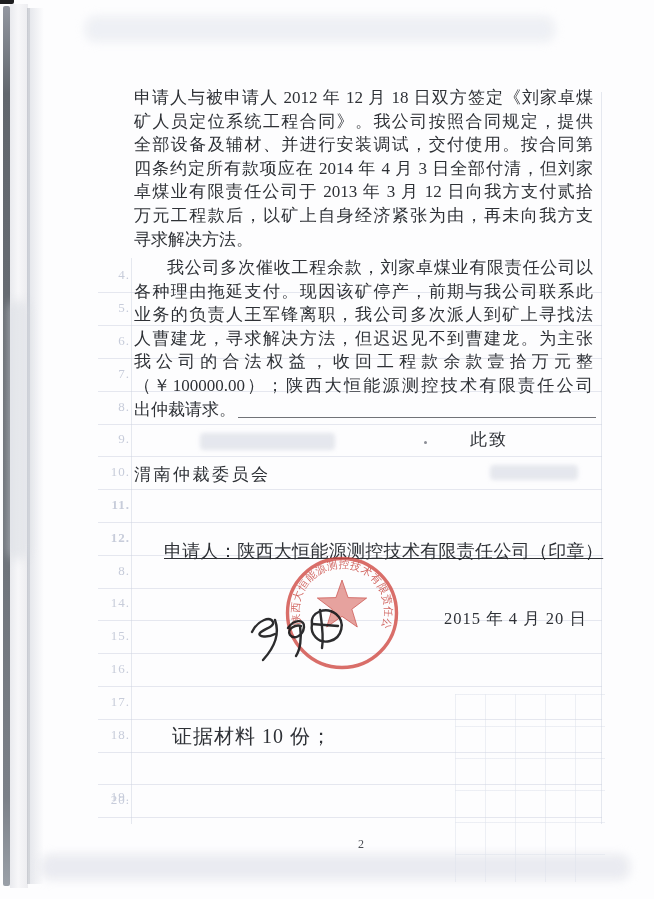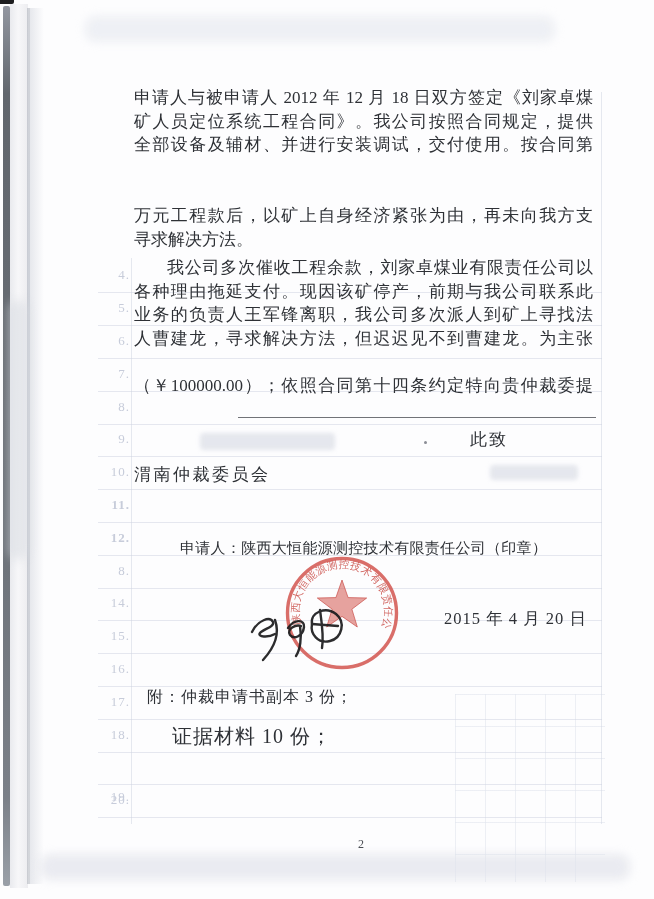--- a/index.html
+++ b/index.html
@@ -45,21 +45,21 @@
     text-align:justify;text-align-last:justify;text-justify:inter-character;
     text-underline-offset:4px;
     text-decoration-thickness:1px;text-decoration-color:rgba(52,55,62,.75);}
   .tl.short{text-align:left;text-align-last:left;}
   .tl.indent{padding-left:33px;width:426px;}
   .trail-rule{position:absolute;left:238px;top:417px;width:358px;height:1px;
     background:rgba(52,55,62,.7);z-index:5;}
   .plain{position:absolute;color:#2e3136;z-index:5;}
   .closing{left:470px;top:428px;font-size:17px;letter-spacing:2px;}
   .committee{left:134px;top:463px;font-size:17px;letter-spacing:2.5px;}
-  .applicant{left:180px;top:539px;font-size:15px;letter-spacing:0.3px;}
+  .applicant{left:164px;top:539px;font-size:18px;letter-spacing:0.3px;text-decoration:underline;}
   .dateline{left:444px;top:608px;font-size:16.5px;letter-spacing:1px;}
   .attach1{left:147px;top:687px;font-size:16px;letter-spacing:1px;}
   .attach2{left:172px;top:723px;font-size:20px;letter-spacing:1px;}
   .pagenum{left:358px;top:837px;font-size:12px;color:#4a4d53;}
 
   .stamp-svg{position:absolute;left:272px;top:548px;z-index:6;filter:blur(.3px);}
   .sig-svg{position:absolute;left:248px;top:596px;z-index:7;}
 </style>
 </head>
 <body>
@@ -114,28 +114,32 @@
   <div class="bleed-vline" style="left:131px;top:258px;height:566px;"></div>
   <div class="bleed-vline" style="left:601px;top:92px;height:732px;"></div>
   <div class="grid-patch"></div>
   <div class="blob" style="left:200px;top:433px;width:135px;height:17px;"></div>
   <div class="blob" style="left:490px;top:465px;width:88px;height:15px;"></div>
   <div class="speck" style="left:424px;top:441px;"></div>
 
   <div class="tl" style="top:86px">申请人与被申请人 2012 年 12 月 18 日双方签定《刘家卓煤</div>
   <div class="tl" style="top:109.6px">矿人员定位系统工程合同》。我公司按照合同规定，提供</div>
   <div class="tl" style="top:133.2px">全部设备及辅材、并进行安装调试，交付使用。按合同第</div>
+  <div class="tl" style="top:156.8px">四条约定所有款项应在 2014 年 4 月 3 日全部付清，但刘家</div>
+  <div class="tl" style="top:180.4px">卓煤业有限责任公司于 2013 年 3 月 12 日向我方支付贰拾</div>
   <div class="tl" style="top:204px">万元工程款后，以矿上自身经济紧张为由，再未向我方支</div>
   <div class="tl short" style="top:227.6px">寻求解决方法。</div>
 
   <div class="tl" style="top:279.6px">各种理由拖延支付。现因该矿停产，前期与我公司联系此</div>
   <div class="tl indent" style="top:256px">我公司多次催收工程余款，刘家卓煤业有限责任公司以</div>
   <div class="tl" style="top:303.2px">业务的负责人王军锋离职，我公司多次派人到矿上寻找法</div>
   <div class="tl" style="top:326.8px">人曹建龙，寻求解决方法，但迟迟见不到曹建龙。为主张</div>
-  <div class="tl" style="top:374px">（￥100000.00）；依照合同第十四条约定特向贵仲裁委提</div>
+  <div class="tl" style="top:350.4px">我公司的合法权益，收回工程款余款壹拾万元整</div>
+  <div class="tl" style="top:374px">（￥100000.00）；陕西大恒能源测控技术有限责任公司</div>
+  <div class="tl short" style="top:397.6px">出仲裁请求。</div>
   <div class="trail-rule"></div>
 
   <div class="plain closing">此致</div>
   <div class="plain committee">渭南仲裁委员会</div>
   <div class="plain applicant">申请人：陕西大恒能源测控技术有限责任公司（印章）</div>
   <div class="plain dateline">2015 年 4 月 20 日</div>
 
   <svg class="stamp-svg" width="140" height="136" viewBox="0 0 140 136">
     <circle cx="70" cy="65" r="54.5" fill="none" stroke="#cf4a43" stroke-width="3.4" opacity="0.8"></circle>
     <polygon points="70,32 76.1,49.6 94.7,50 79.9,61.2 85.3,79 70,68.4 54.7,79 60.1,61.2 45.3,50 63.9,49.6" fill="#d4584f" fill-opacity="0.55" stroke="#c64540" stroke-opacity="0.65" stroke-width="1"></polygon>
@@ -152,18 +156,17 @@
       <path d="M4,36 C10,24 22,20 25,26 C27,31 15,33 12,37 C9,41 20,42 27,38"></path>
       <path d="M27,24 C32,38 26,52 15,64"></path>
       <path d="M40,32 C47,22 57,24 56,31 C55,40 46,44 42,39 C38,33 48,28 53,30"></path>
       <path d="M52,30 C54,42 52,54 48,60"></path>
       <path d="M64,28 C62,16 78,10 88,18 C98,26 94,42 82,45 C70,48 62,38 64,28 Z"></path>
       <path d="M72,14 C74,28 76,40 74,52"></path>
       <path d="M64,28 L90,30"></path>
     </g>
   </svg>
 
-  <div class="plain attach1">附：仲裁申请书副本 3 份；</div>
   <div class="plain attach2">证据材料  10 份；</div>
 
   <div class="plain pagenum">2</div>
 
 </div>
 
 </body></html>

